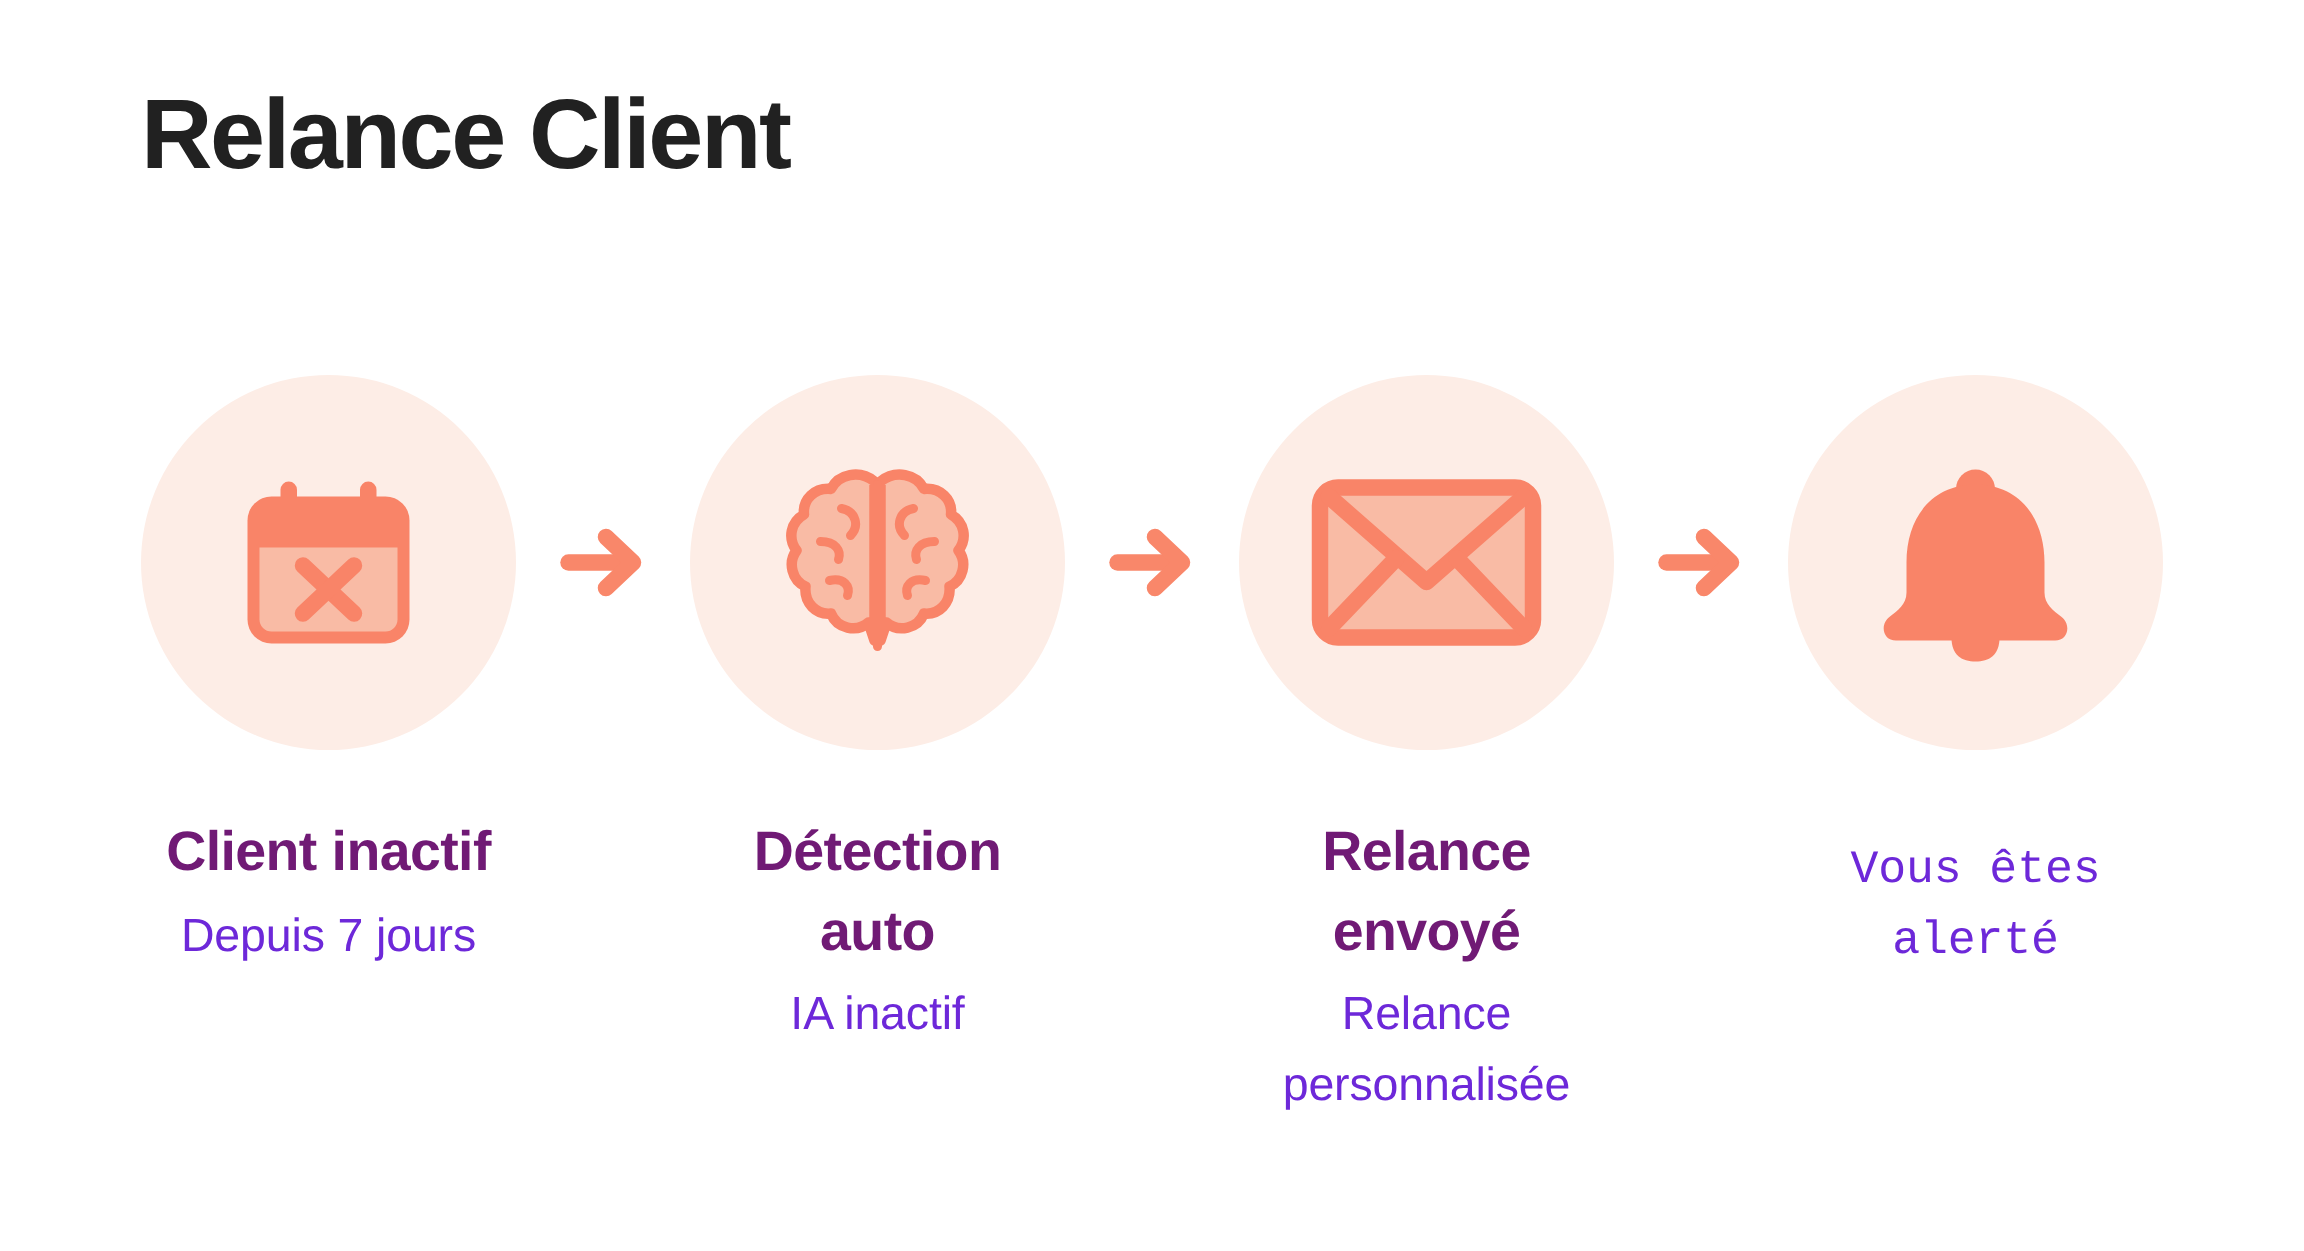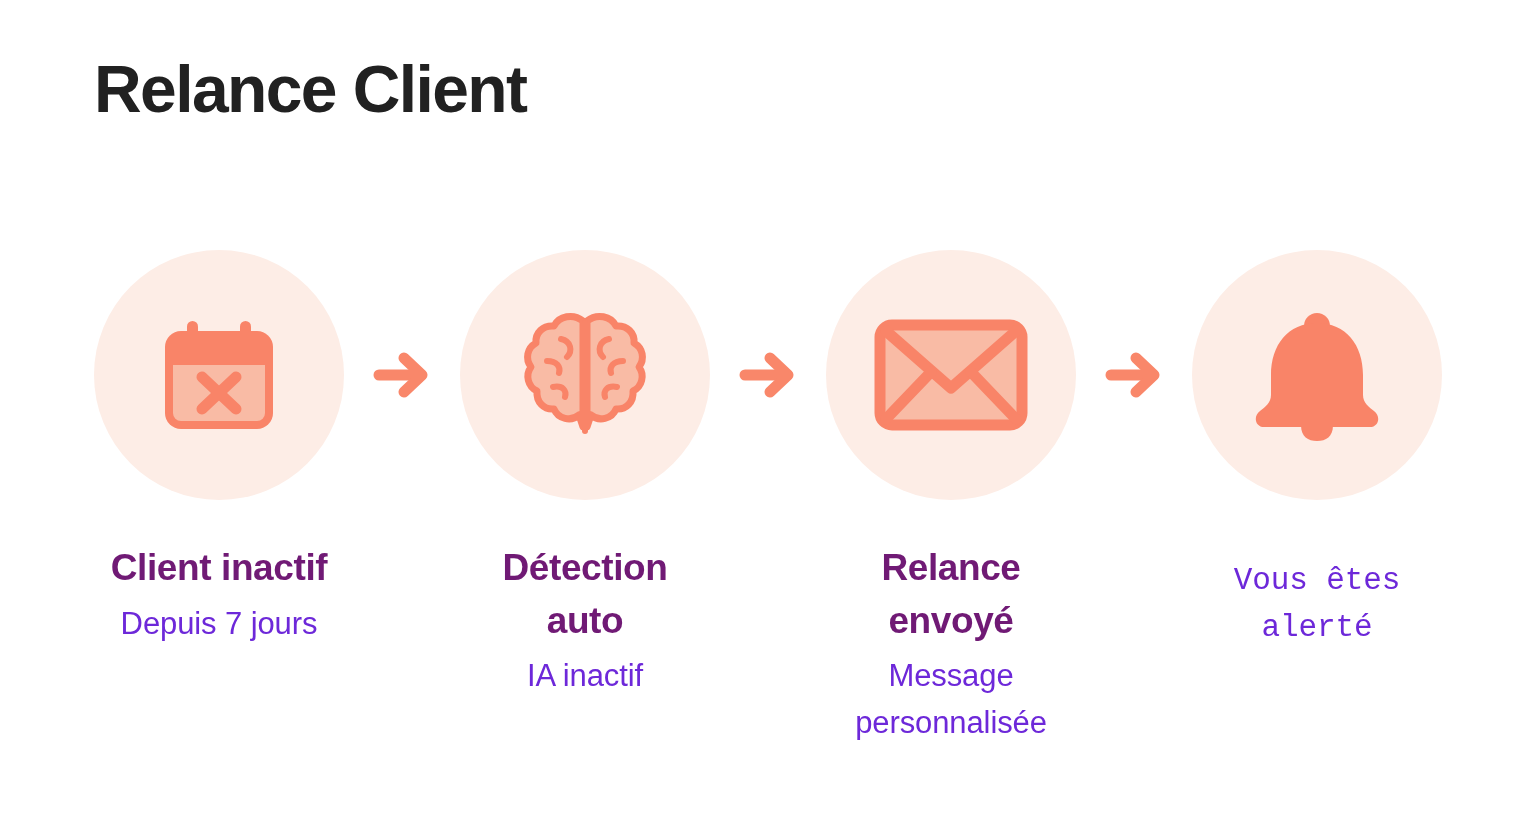--- a/index.html
+++ b/index.html
@@ -186,21 +186,21 @@
             <rect x="6" y="6" width="142" height="100" rx="12" fill="#F9BBA5" stroke="#F98468" stroke-width="11"></rect>
             <g fill="none" stroke="#F98468" stroke-width="11" stroke-linecap="round" stroke-linejoin="round">
               <polyline points="12,12 77,69 142,12"></polyline>
               <line x1="12" y1="100" x2="57" y2="53"></line>
               <line x1="142" y1="100" x2="97" y2="53"></line>
             </g>
           </svg>
         </span>
       </div>
       <div class="step-title">Relance envoyé</div>
-      <div class="step-sub">Message personnalisée</div>
+      <div class="step-sub">Relance personnalisée</div>
     </div>
 
     <div class="arrow">
       <svg width="58" height="48" viewBox="0 0 58 48">
         <g stroke="#F9876A" stroke-width="11" stroke-linecap="round" stroke-linejoin="round" fill="none">
           <line x1="6" y1="24" x2="48" y2="24"></line>
           <polyline points="31,7 49,24 31,41"></polyline>
         </g>
       </svg>
     </div>

